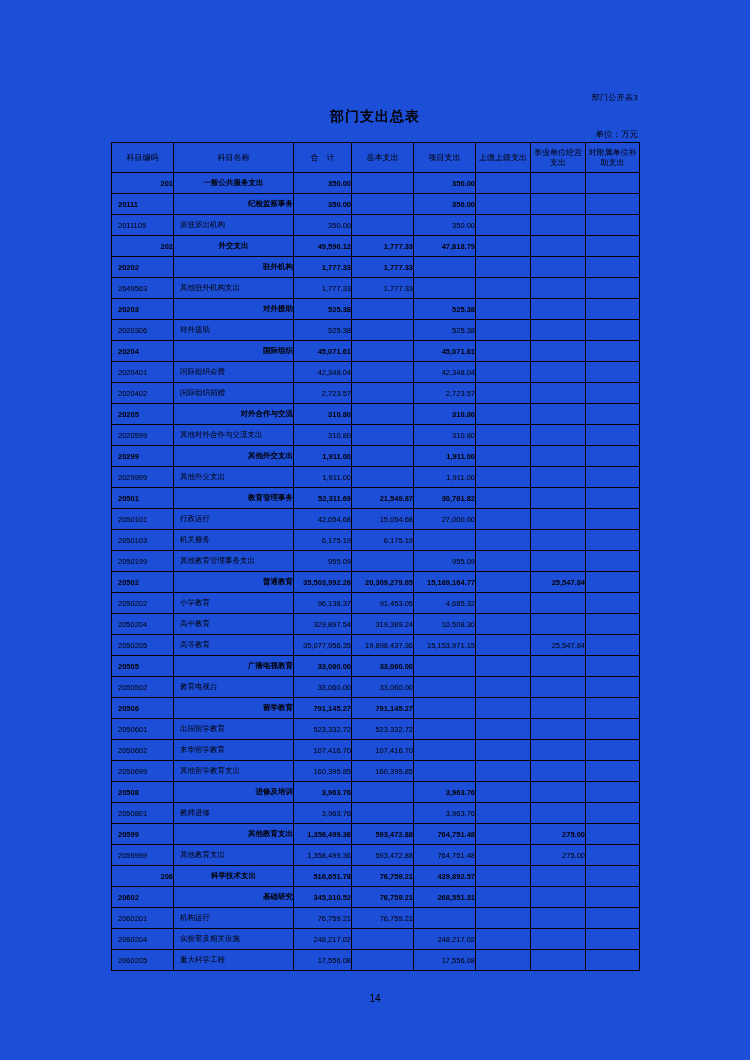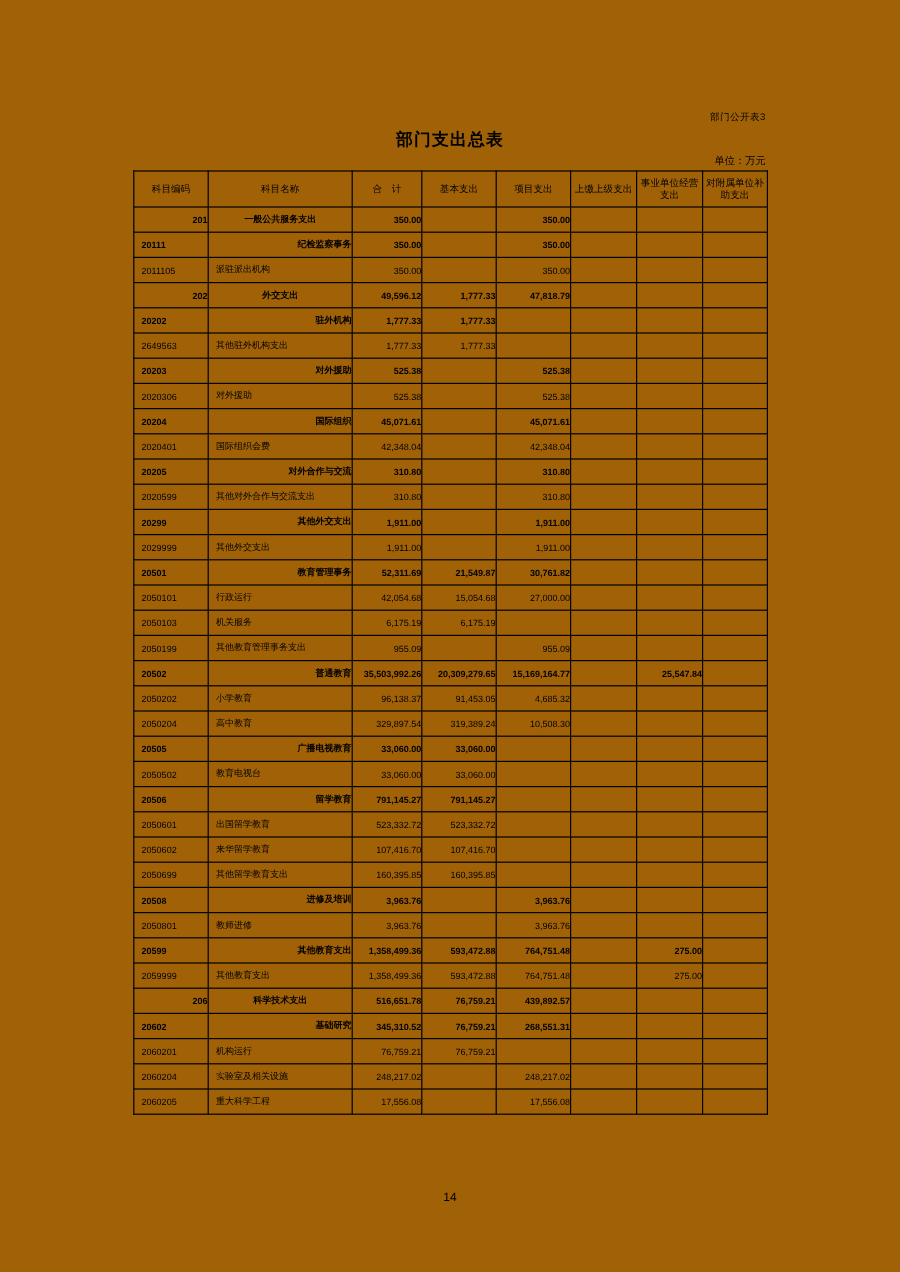--- a/index.html
+++ b/index.html
@@ -3,21 +3,21 @@
 <meta charset="utf-8">
 <style>
   html, body {
     margin: 0;
     padding: 0;
     background: #c8c8c8;
   }
   .page {
     width: 750px;
     height: 1060px;
-    background: #a16207;
+    background: #1d4ed8;
     margin: 0 auto;
     position: relative;
     font-family: "Liberation Sans", sans-serif;
     color: #000;
     box-sizing: border-box;
   }
   .header-note {
     position: absolute;
     top: 92px;
     right: 112px;
@@ -219,20 +219,30 @@
           <td class="code lvl3">2020401</td>
           <td class="name lvl3">国际组织会费</td>
           <td class="num">42,348.04</td>
           <td class="num"></td>
           <td class="num">42,348.04</td>
           <td class="num"></td>
           <td class="num"></td>
           <td class="num"></td>
         </tr>
         <tr>
+          <td class="code lvl3">2020402</td>
+          <td class="name lvl3">国际组织捐赠</td>
+          <td class="num">2,723.57</td>
+          <td class="num"></td>
+          <td class="num">2,723.57</td>
+          <td class="num"></td>
+          <td class="num"></td>
+          <td class="num"></td>
+        </tr>
+        <tr>
           <td class="code lvl2">20205</td>
           <td class="name lvl2">对外合作与交流</td>
           <td class="num b">310.80</td>
           <td class="num b"></td>
           <td class="num b">310.80</td>
           <td class="num b"></td>
           <td class="num b"></td>
           <td class="num b"></td>
         </tr>
         <tr>
@@ -329,20 +339,30 @@
           <td class="code lvl3">2050204</td>
           <td class="name lvl3">高中教育</td>
           <td class="num">329,897.54</td>
           <td class="num">319,389.24</td>
           <td class="num">10,508.30</td>
           <td class="num"></td>
           <td class="num"></td>
           <td class="num"></td>
         </tr>
         <tr>
+          <td class="code lvl3">2050205</td>
+          <td class="name lvl3">高等教育</td>
+          <td class="num">35,077,956.35</td>
+          <td class="num">19,898,437.36</td>
+          <td class="num">15,153,971.15</td>
+          <td class="num"></td>
+          <td class="num">25,547.84</td>
+          <td class="num"></td>
+        </tr>
+        <tr>
           <td class="code lvl2">20505</td>
           <td class="name lvl2">广播电视教育</td>
           <td class="num b">33,060.00</td>
           <td class="num b">33,060.00</td>
           <td class="num b"></td>
           <td class="num b"></td>
           <td class="num b"></td>
           <td class="num b"></td>
         </tr>
         <tr>

